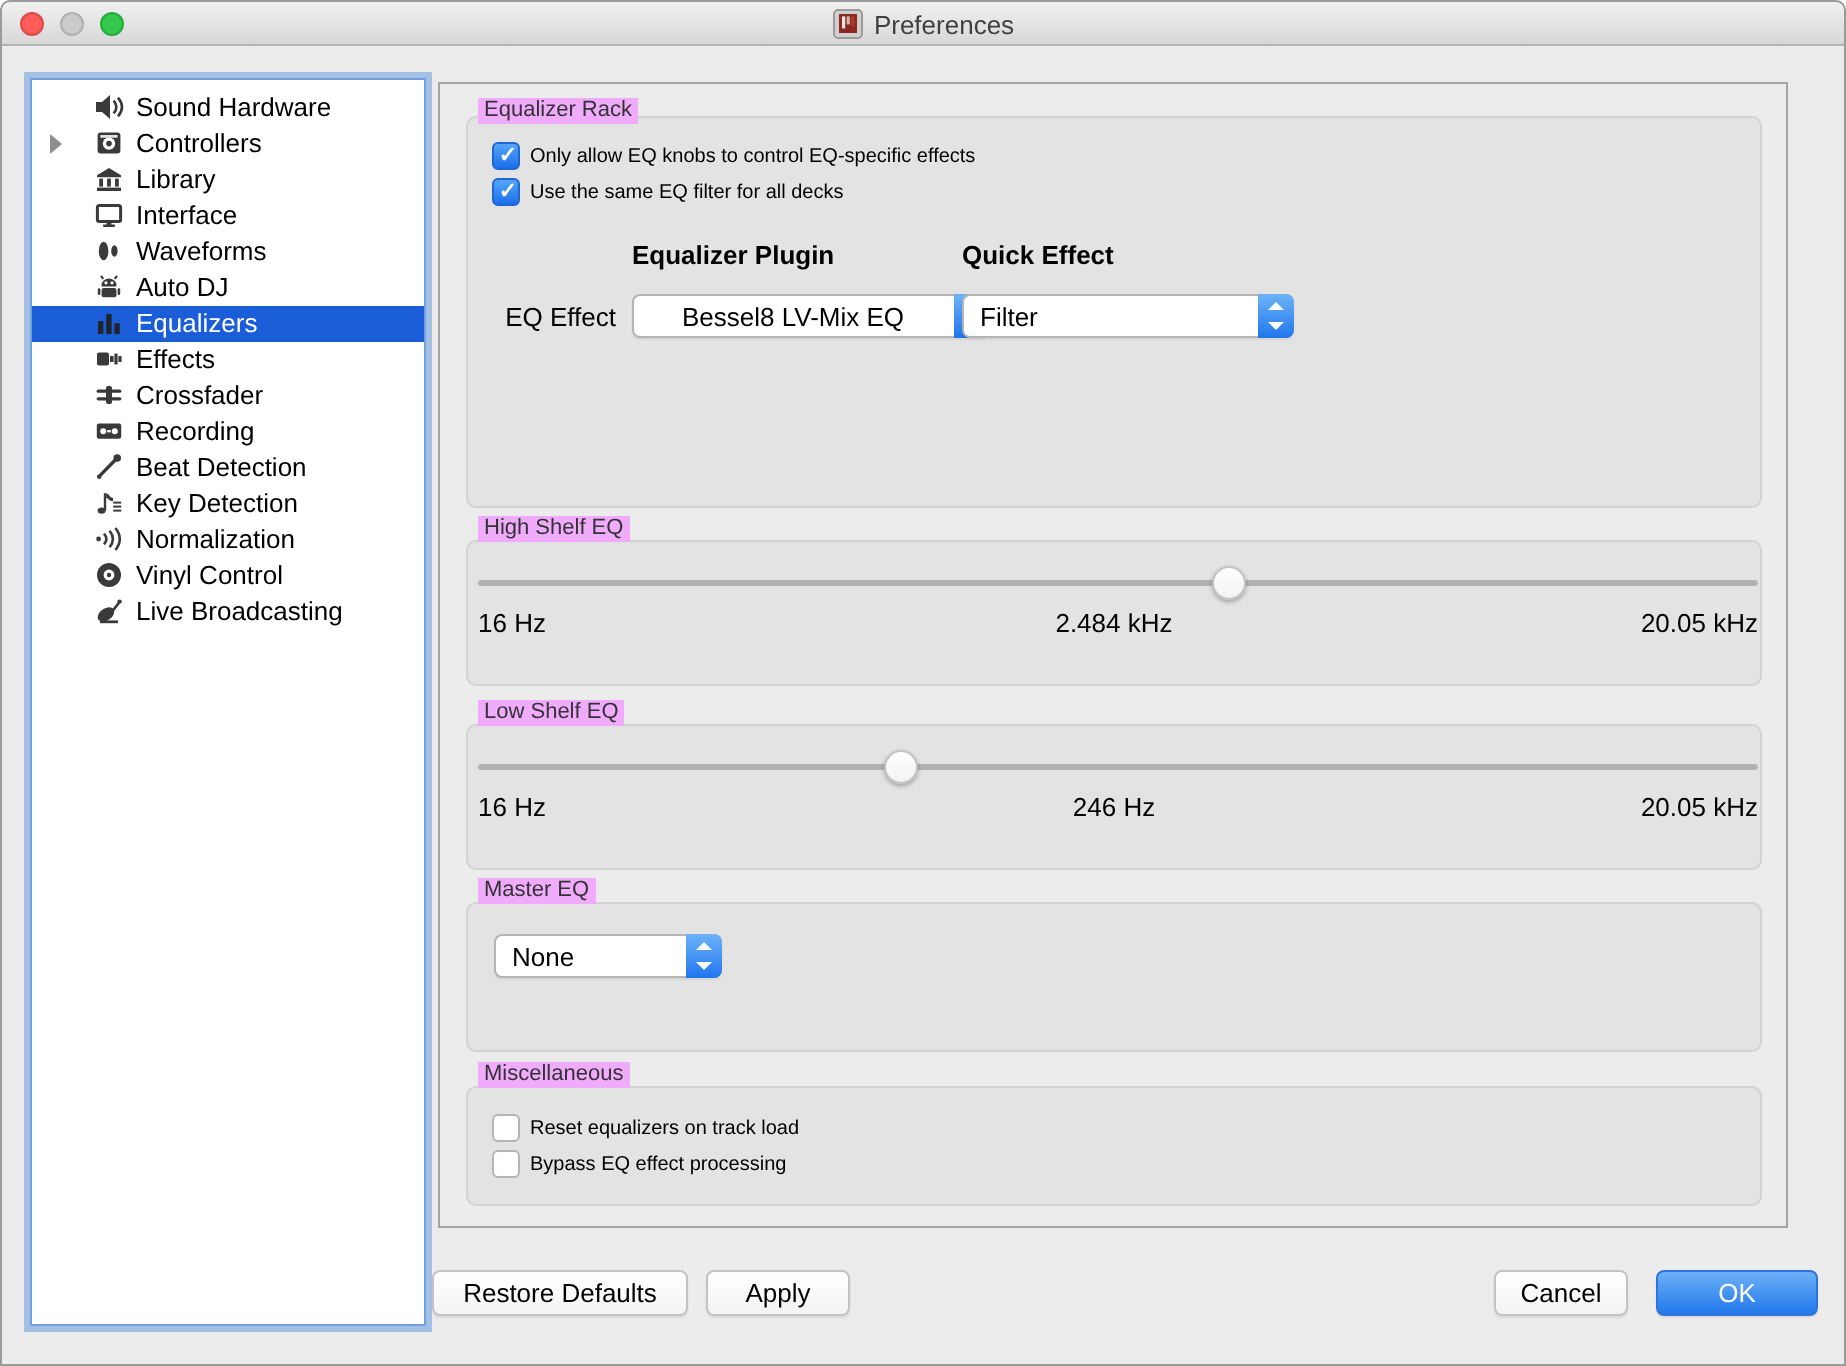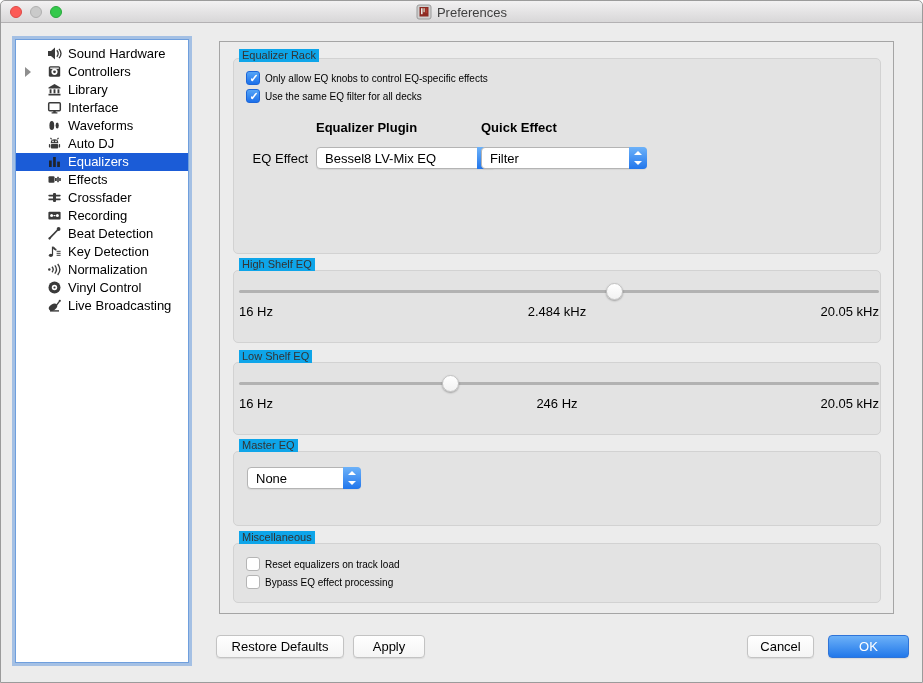--- a/index.html
+++ b/index.html
@@ -13,38 +13,38 @@
               border-radius:5px 5px 0 0;padding-left:32px; }
   .traffic { position:absolute; top:5px; width:12px; height:12px; border-radius:50%; }
   .tl-close { left:9px;  background:#fc5b57; border:1px solid #dd4946; }
   .tl-min   { left:29px; background:#cacaca; border:1px solid #b0b0b0; }
   .tl-zoom  { left:49px; background:#35c94c; border:1px solid #28a73c; }
   .title-wrap { position:absolute; left:0; right:0; top:0; height:22px;
                 display:flex; align-items:center; justify-content:center; gap:5px; }
   .win-title { font-size:13px; color:#3f3f3f; }
 
   
-  .sidebar { position:absolute; left:14px; top:38px; width:174px; height:624px;
+  .sidebar { position:absolute; left:14px; top:38px; width:198px; height:624px;
              background:#ffffff; border:1px solid #6f9fdd;
              box-shadow:0 0 0 3px rgba(106,157,222,0.55); }
   .side-list { padding-top:5px; }
   .side-item { position:relative; height:18px; line-height:18px; font-size:13px; color:#000;
                padding-left:52px; white-space:nowrap; cursor:default; }
   .side-item.selected { background:#1b5cd7; color:#ffffff; }
   .side-icon { position:absolute; left:30px; top:1px; width:16px; height:16px; }
   .side-icon svg { width:15px; height:15px; display:block; margin:0 auto; }
   .tri { position:absolute; left:9px; top:4px; width:0; height:0;
          border-left:6px solid #8e8e8e; border-top:5px solid transparent; border-bottom:5px solid transparent; }
 
   
   .main-frame { position:absolute; left:218px; top:40px; width:675px; height:573px;
                 border:1px solid #a5a5a5; background:#ececec; }
 
   .group-rect { position:absolute; background:#e3e3e3; border:1px solid #d2d2d2; border-radius:5px; }
-  .group-title { position:absolute; font-size:11px; color:#333; background:#0ea5e9; padding:0 3px;
+  .group-title { position:absolute; font-size:11px; color:#333; background:#f0abfc; padding:0 3px;
                  z-index:2; line-height:13px; }
 
   
   .cb-row { position:absolute; display:flex; align-items:center; gap:5px; height:16px; }
   .checkbox { width:14px; height:14px; border-radius:3px; background:#ffffff;
               border:1px solid #b5b5b5; position:relative; flex:none; }
   .checkbox.checked { background:linear-gradient(#55a5f7,#1c70ea); border:1px solid #1c66d9; }
   .checkbox.checked::after { content:"✓"; position:absolute; left:0; top:-1px; width:14px;
               text-align:center; font-size:11px; font-weight:bold; color:#fff; line-height:15px; }
   .cb-label { font-size:10px; color:#000; }
@@ -278,21 +278,21 @@
     </div>
     <div class="cb-row" style="left:26px; top:46px;">
       <span class="checkbox checked"></span>
       <span class="cb-label">Use the same EQ filter for all decks</span>
     </div>
 
     <span class="col-header" style="left:96px; top:78px;">Equalizer Plugin</span>
     <span class="col-header" style="left:261px; top:78px;">Quick Effect</span>
 
     <span class="field-label" style="left:13px; top:109px; width:75px; text-align:right;">EQ Effect</span>
-    <div class="dropdown" style="left:96px; top:105px; width:179px;">
+    <div class="dropdown" style="left:96px; top:105px; width:179px;padding-left:16px;">
       <span class="dd-value">Bessel8 LV-Mix EQ</span>
       <span class="dd-btn">
           <i class="up"></i>
           <i class="dn"></i>
         </span>
     </div>
     <div class="dropdown" style="left:261px; top:105px; width:166px;">
       <span class="dd-value">Filter</span>
       <span class="dd-btn">
           <i class="up"></i>

